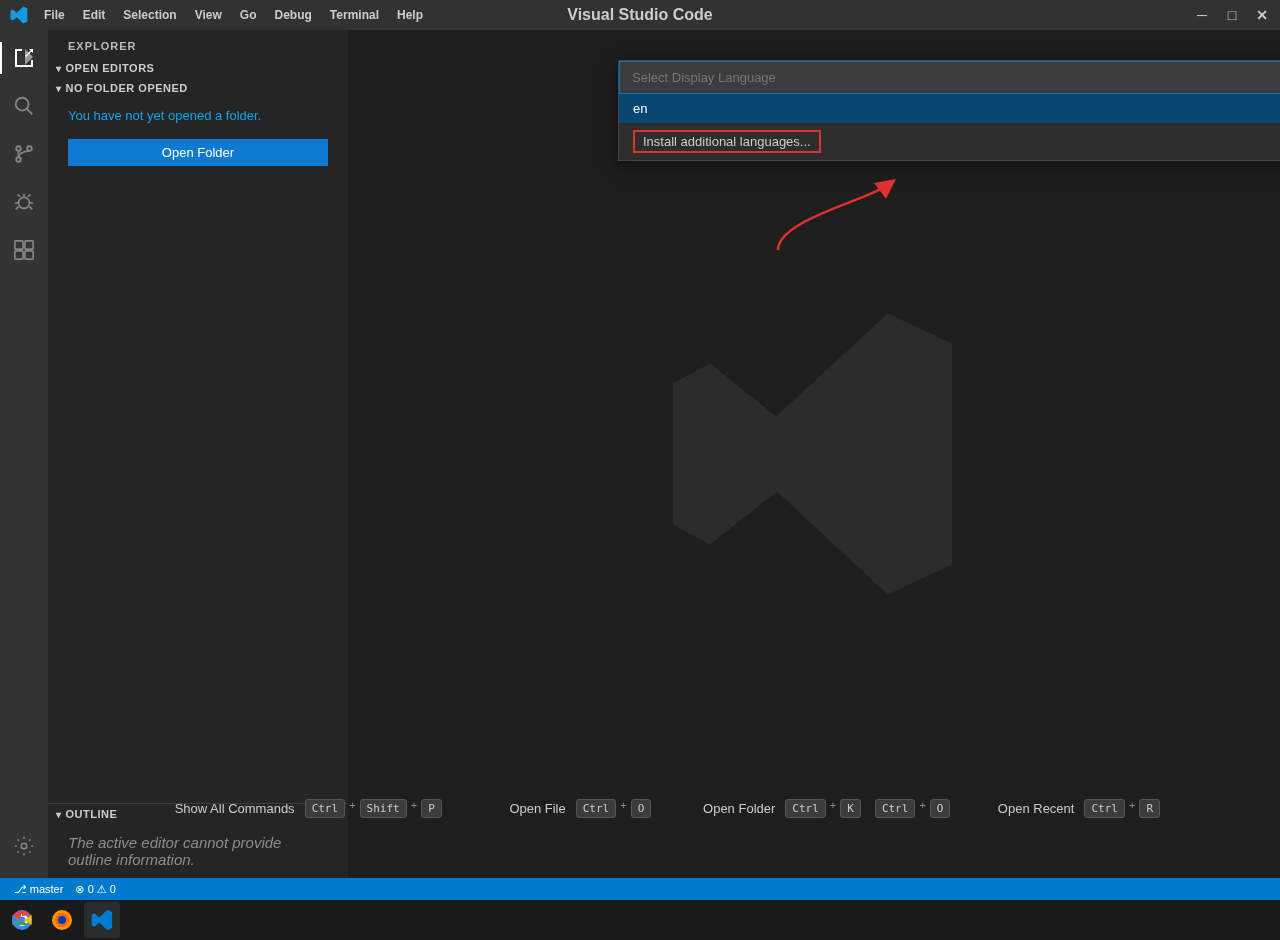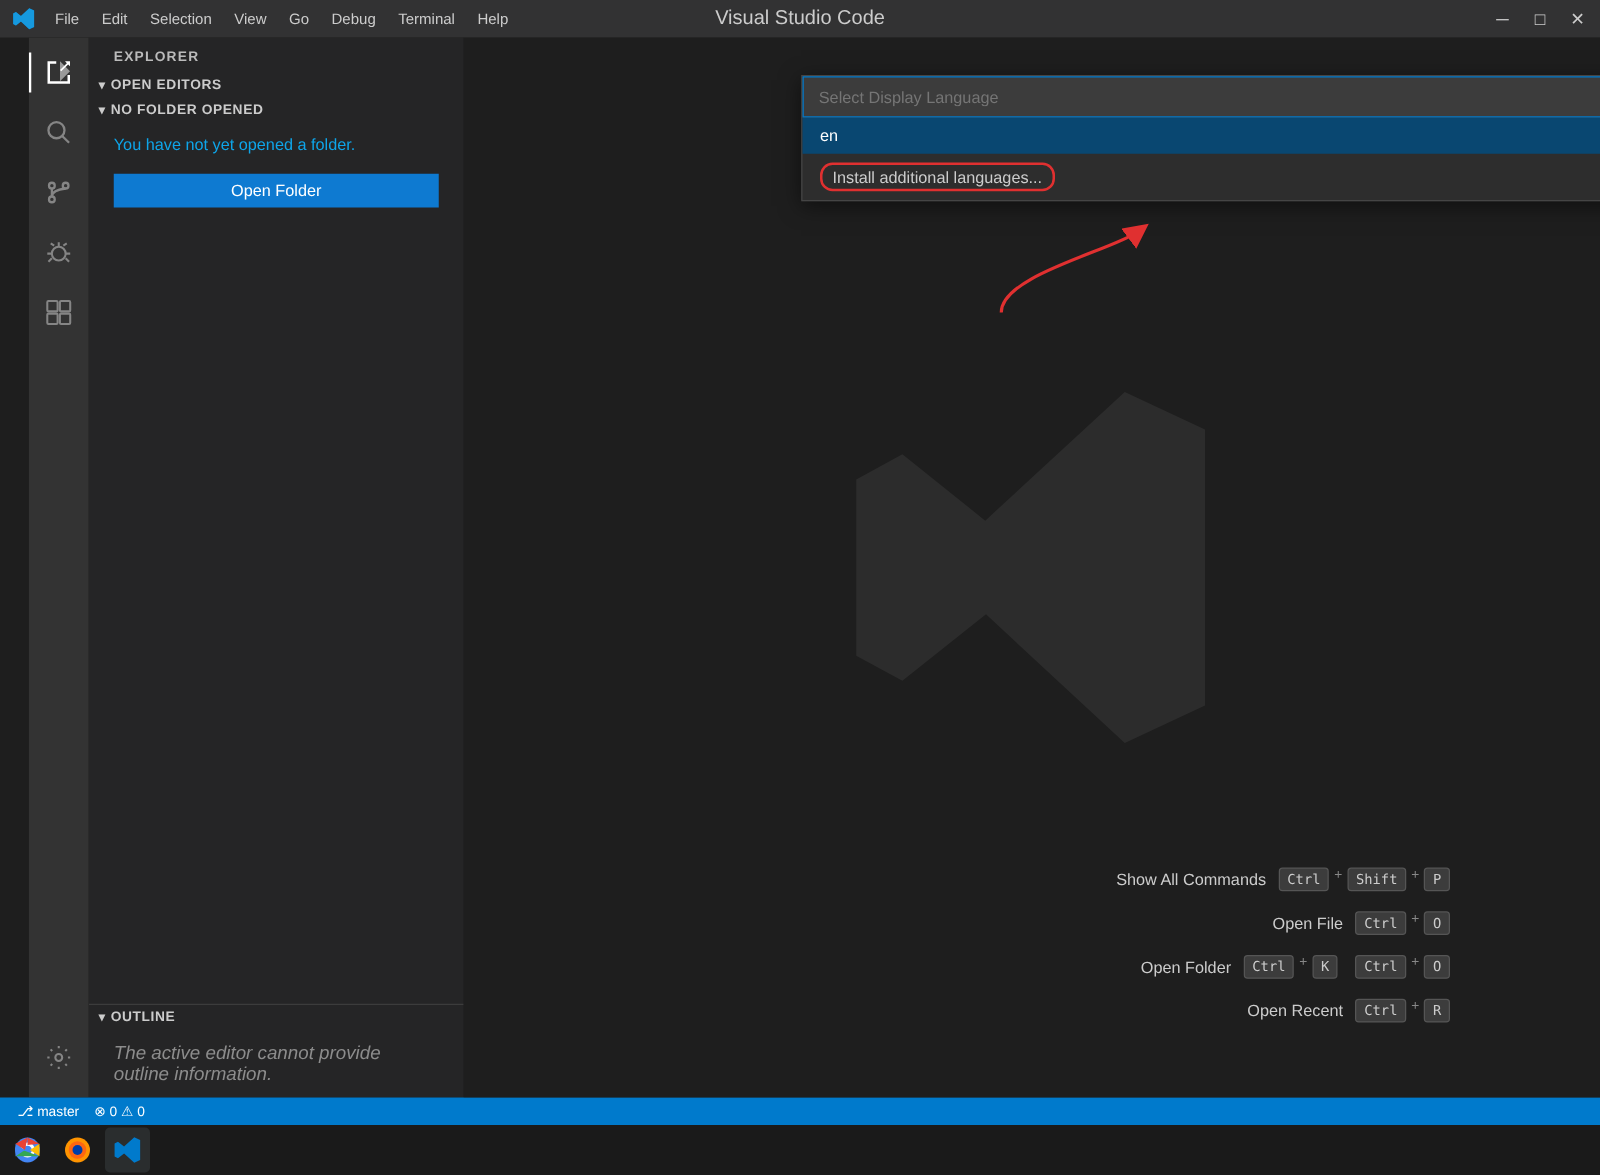--- a/index.html
+++ b/index.html
@@ -16,20 +16,21 @@
     
     .title-bar {
       height: 30px;
       background: #323233;
       display: flex;
       align-items: center;
       justify-content: space-between;
       padding: 0 10px;
       flex-shrink: 0;
       user-select: none;
+      font-weight: bold;
     }
     .title-bar-left {
       display: flex;
       align-items: center;
       gap: 8px;
     }
     .vscode-logo {
       width: 18px;
       height: 18px;
     }
@@ -63,21 +64,20 @@
       cursor: pointer;
       width: 16px;
       text-align: center;
     }
 
     
     .main-layout {
       display: flex;
       flex: 1;
       overflow: hidden;
-      margin-left: 23px;
     }
 
     
     .activity-bar {
       width: 48px;
       background: #333333;
       display: flex;
       flex-direction: column;
       align-items: center;
       padding-top: 4px;
@@ -193,22 +193,22 @@
       width: 300px;
       height: 300px;
     }
 
     
     .shortcuts-panel {
       position: absolute;
       bottom: 60px;
       right: 120px;
       display: flex;
-      flex-direction: column;
-      gap: 16px;
+      flex-direction: row;
+      gap: 4px;
       align-items: flex-end;
     }
     .shortcut-row {
       display: flex;
       align-items: center;
       gap: 10px;
       color: #ccc;
       font-size: 13px;
     }
     .shortcut-label {
@@ -479,21 +479,21 @@
         </div>
       </div>
     </div>
 
     <div class="dropdown-overlay">
       <input class="dropdown-search" value="" placeholder="Select Display Language" style="">
       <div class="dropdown-item highlighted">
         <span>en</span>
       </div>
       <div class="dropdown-item install-more" style="position:relative;">
-        <span style="border: 2px solid #e03030; border-radius: 10px; padding: 2px 8px; display:inline-block;">Install additional languages...</span>
+        <span style="border: 2px solid #e03030; border-radius: 0; padding: 2px 8px; display:inline-block;">Install additional languages...</span>
       </div>
     </div>
 
     <svg style="position:absolute; top:30px; left:270px; width:740px; height:200px; pointer-events:none; z-index:103;">
 
       <defs>
         <marker id="arrowhead" markerWidth="8" markerHeight="8" refX="4" refY="4" orient="auto">
           <path d="M0,0 L8,4 L0,8 Z" fill="#e03030"></path>
         </marker>
       </defs>

